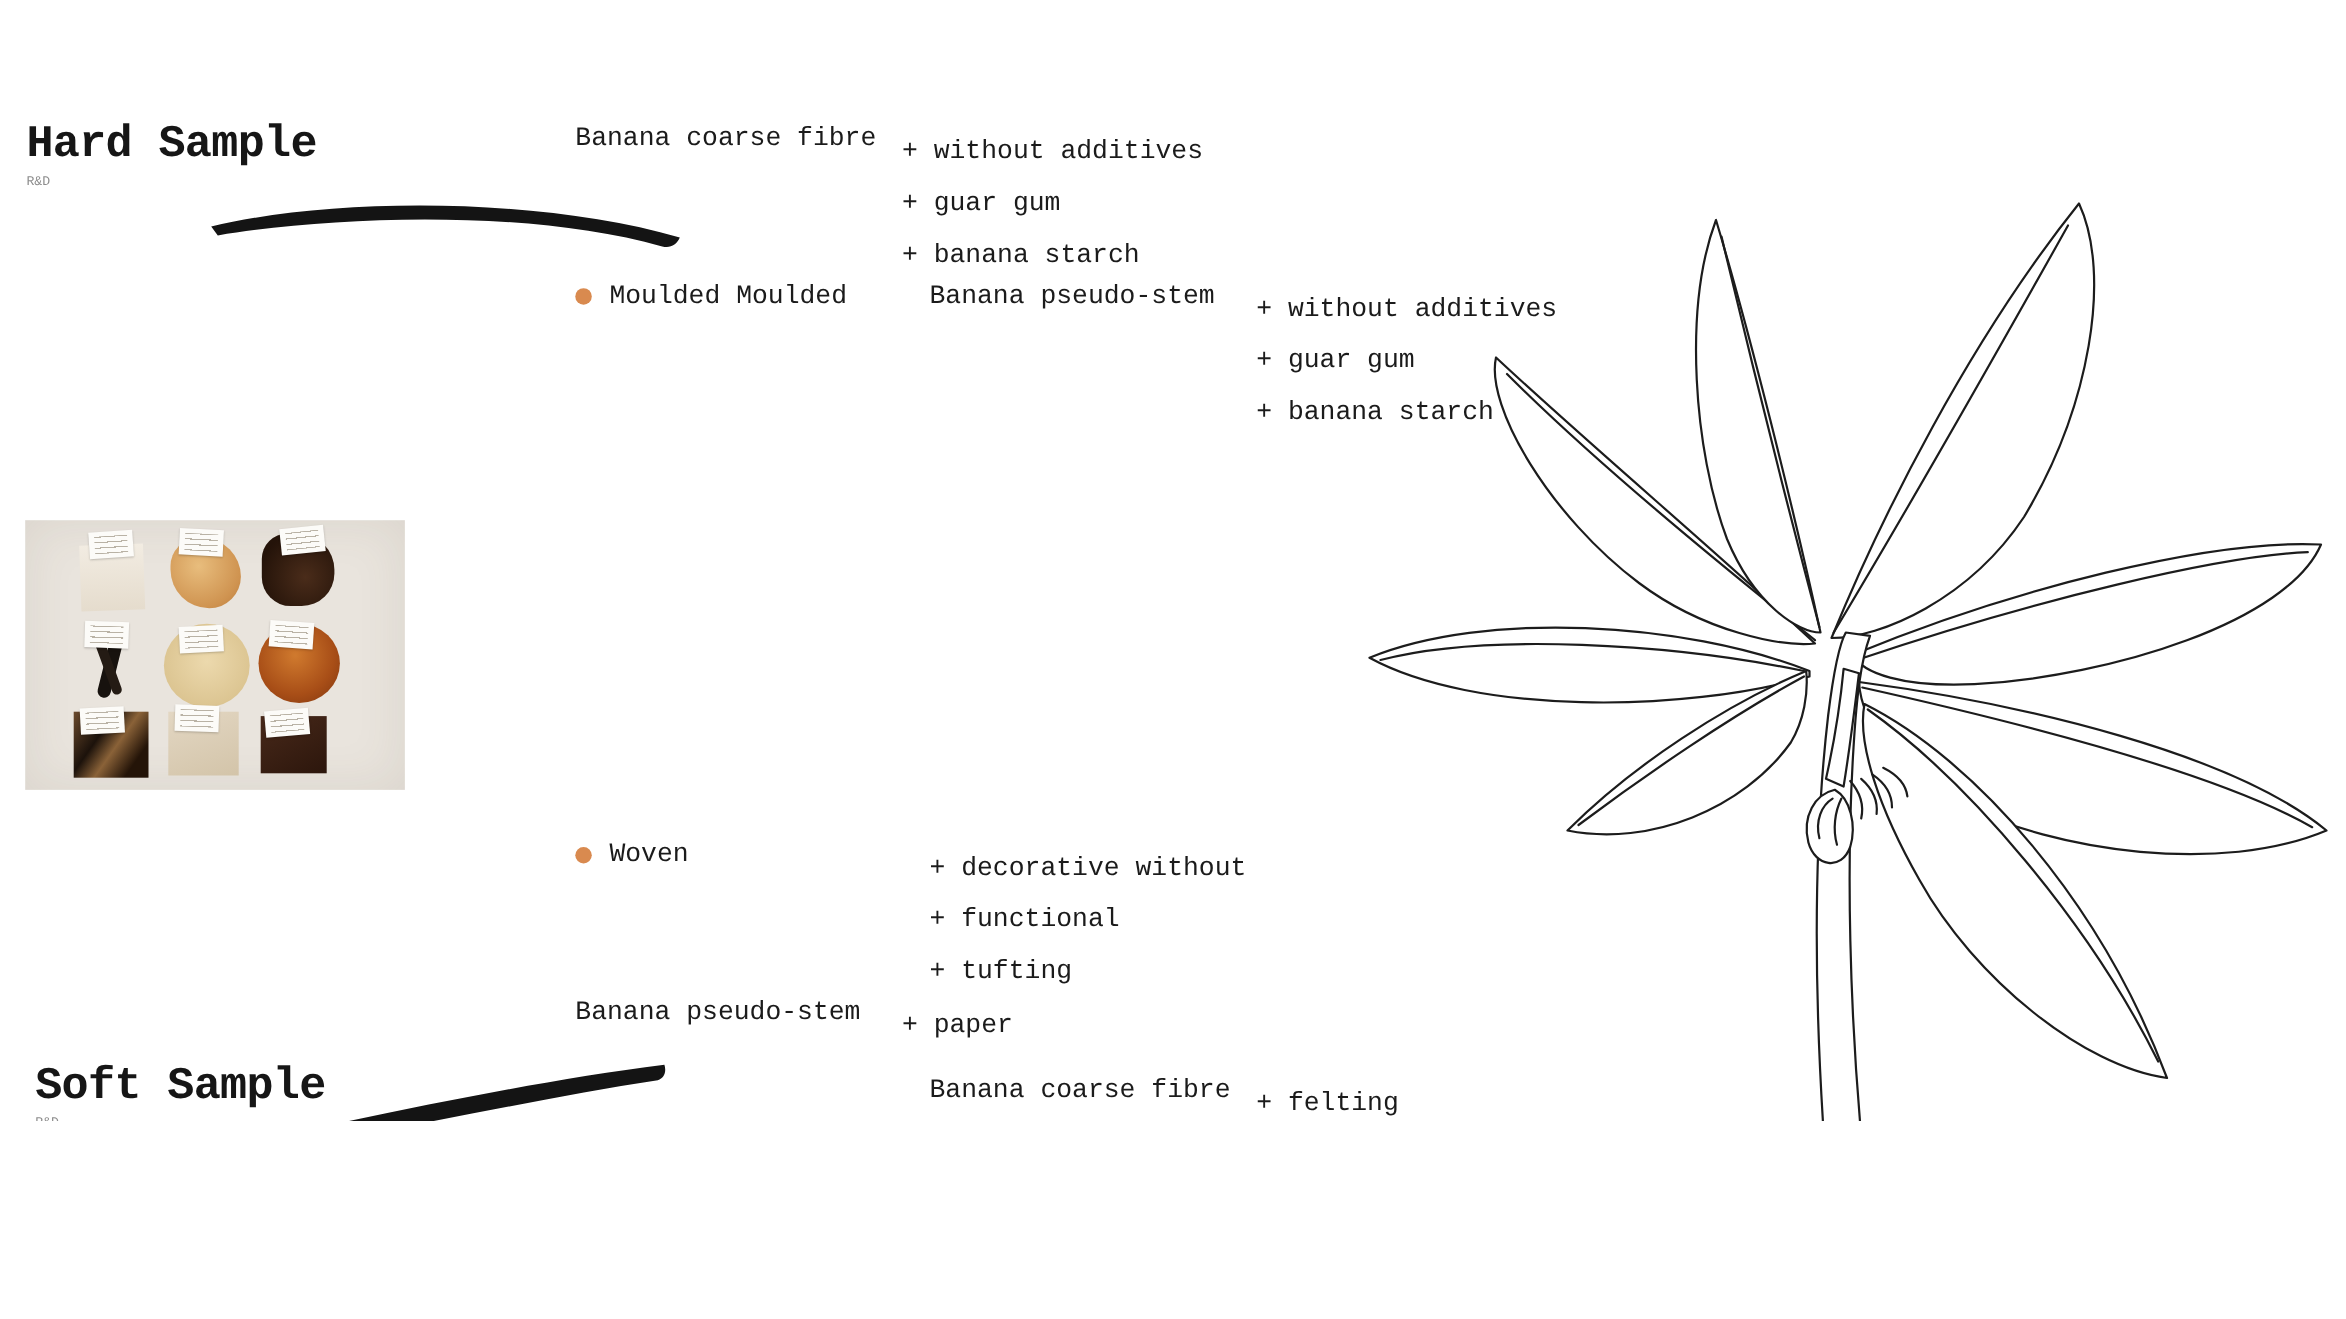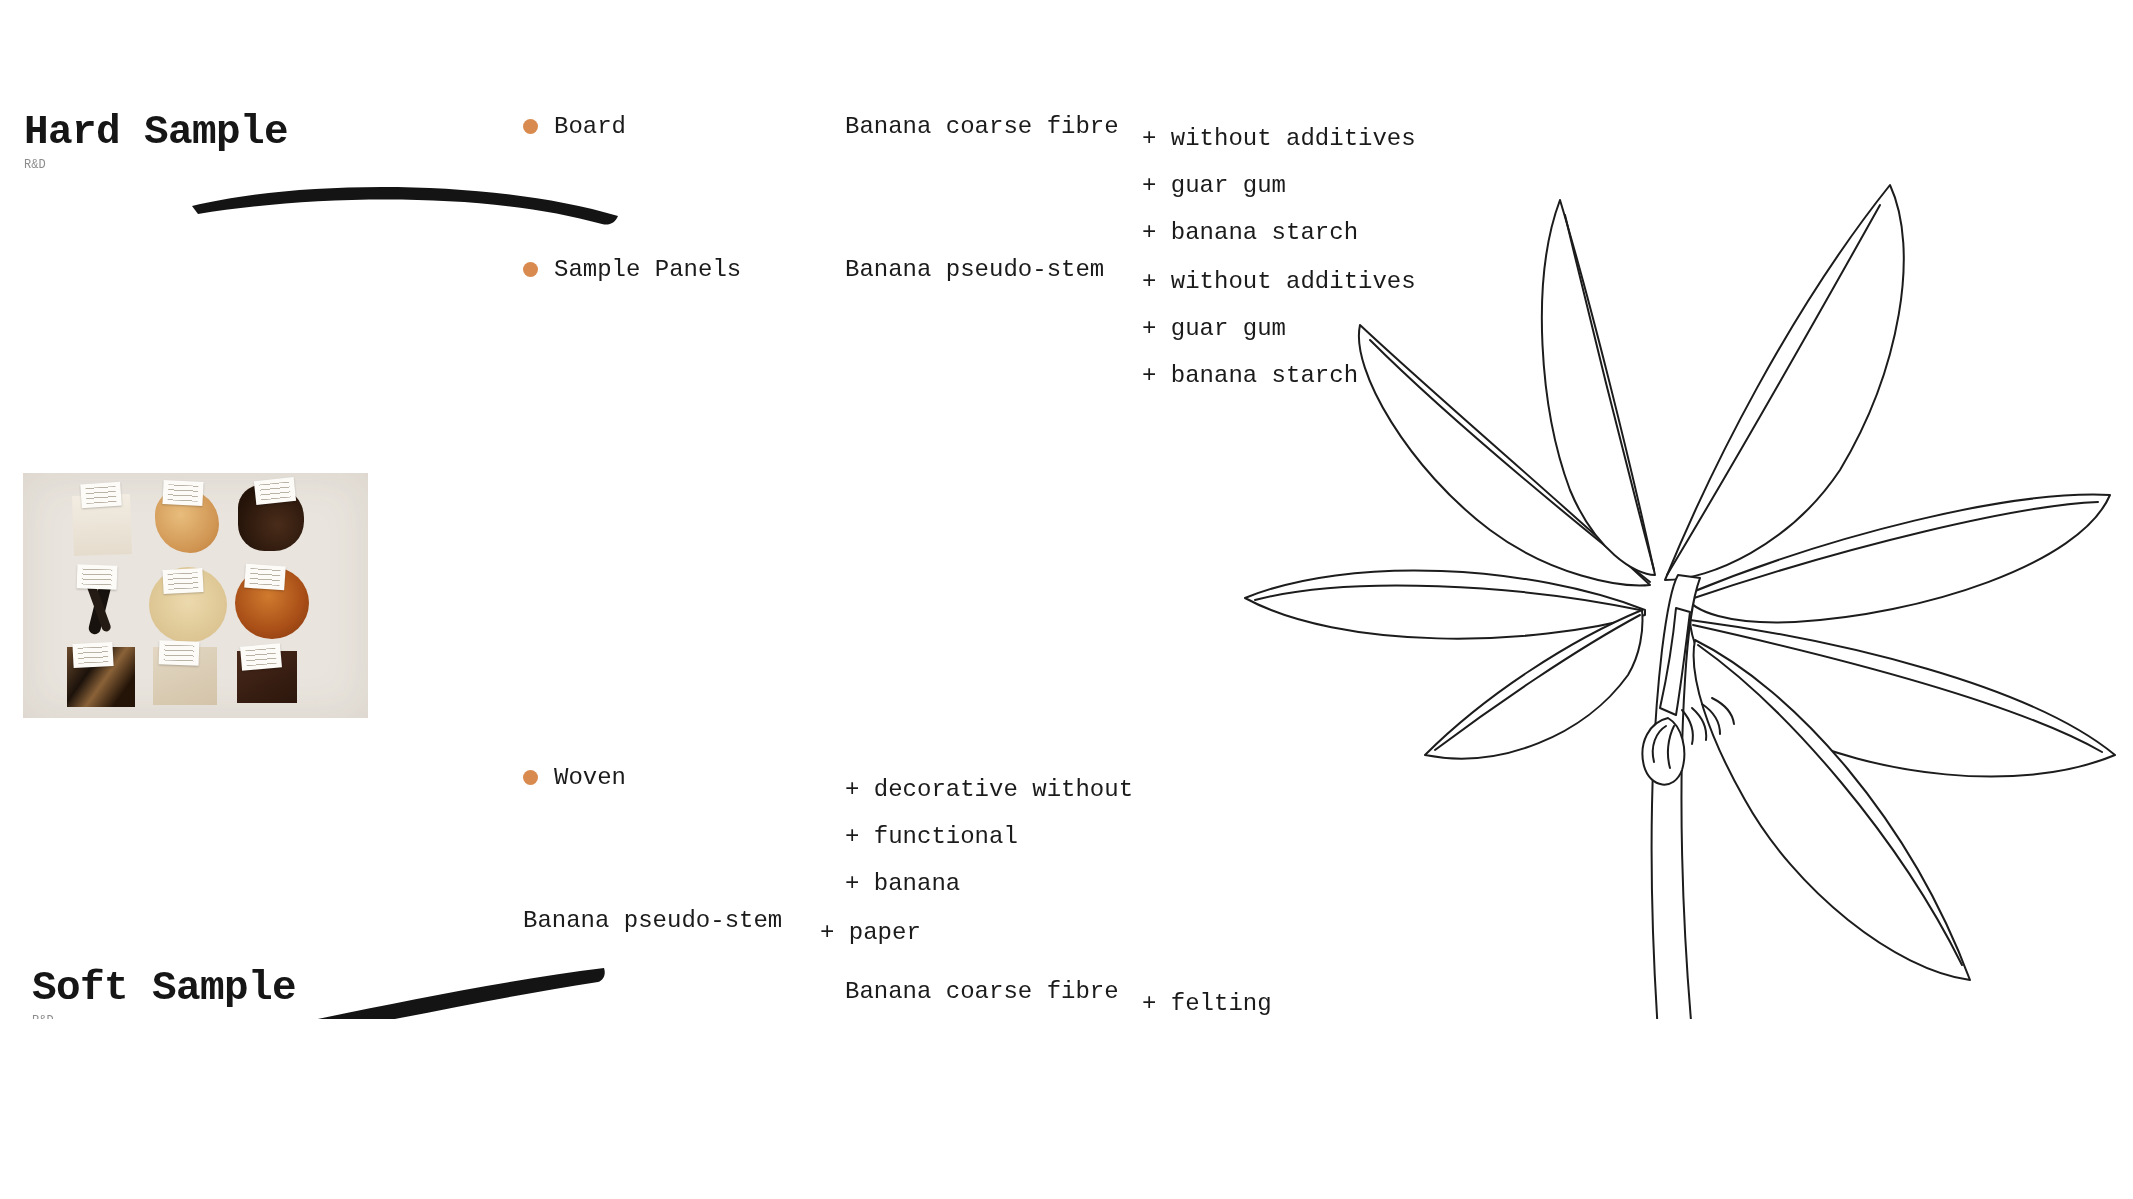--- a/index.html
+++ b/index.html
@@ -109,54 +109,50 @@
 
   <div class="section soft-pos">
     <h1 class="section-title">Soft Sample</h1>
     <div class="section-sub">R&amp;D</div>
   </div>
   <svg class="swoosh" style="left:170px;top:962px;" width="440" height="94" viewBox="0 0 440 94" aria-hidden="true">
     <path d="M6,86 C130,62 290,24 434,6 C436,12 434,18 428,20 C296,40 150,76 12,92 Z" fill="#141414"></path>
   </svg>
 
   <div class="row r0">
-    <div class="cat">
-      <span class="dot"></span>
-      <span>Board</span>
-    </div>
     <div class="mat">Banana coarse fibre</div>
     <div class="adds">
       <div>+ without additives</div>
       <div>+ guar gum</div>
       <div>+ banana starch</div>
     </div>
   </div>
 
   <div class="row r1">
     <div class="cat">
       <span class="dot"></span>
-      <span>Sample Panels</span>
+      <span>Moulded Moulded</span>
     </div>
     <div class="mat">Banana pseudo-stem</div>
     <div class="adds">
       <div>+ without additives</div>
       <div>+ guar gum</div>
       <div>+ banana starch</div>
     </div>
   </div>
 
   <div class="row r2">
     <div class="cat">
       <span class="dot"></span>
       <span>Woven</span>
     </div>
     <div class="adds">
       <div>+ decorative without</div>
       <div>+ functional</div>
-      <div>+ banana</div>
+      <div>+ tufting</div>
     </div>
   </div>
 
   <div class="row r3">
     <div class="mat">Banana pseudo-stem</div>
     <div class="adds">
       <div>+ paper</div>
     </div>
   </div>
 

